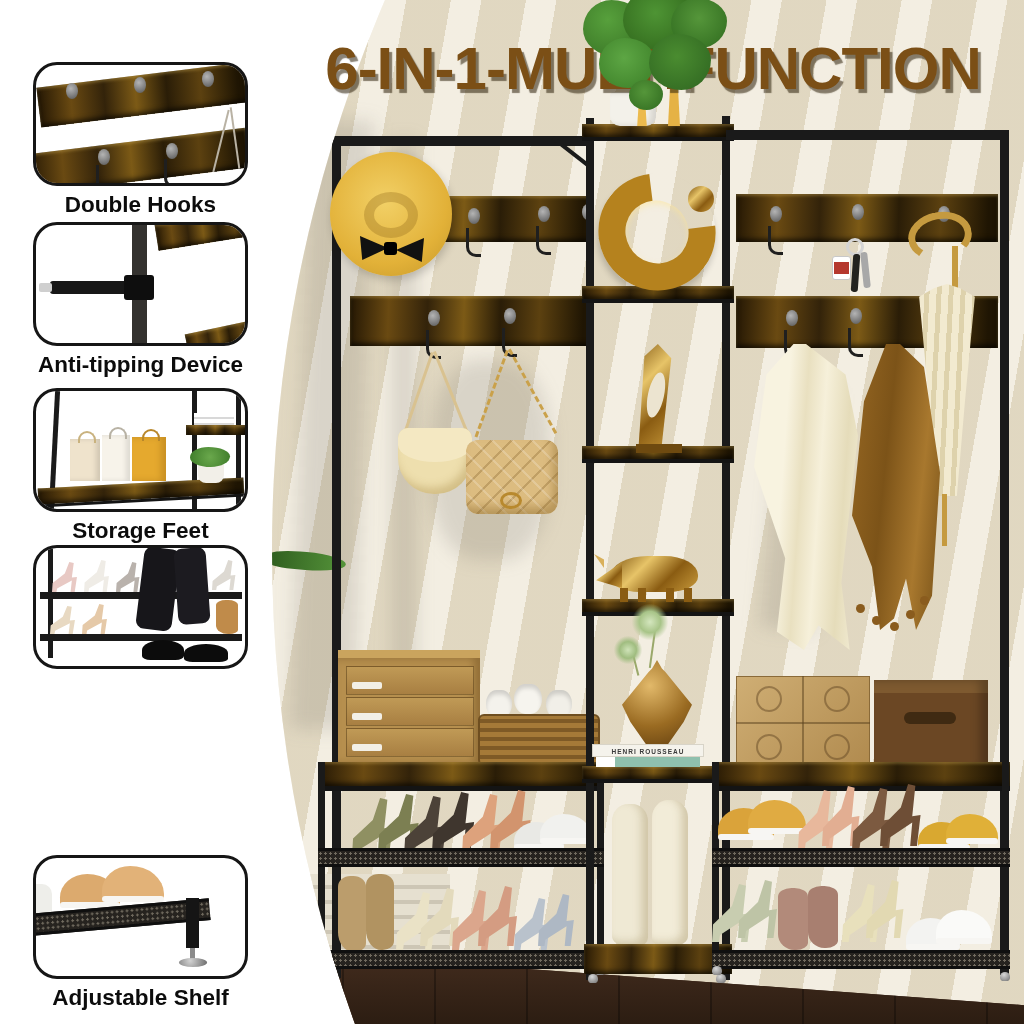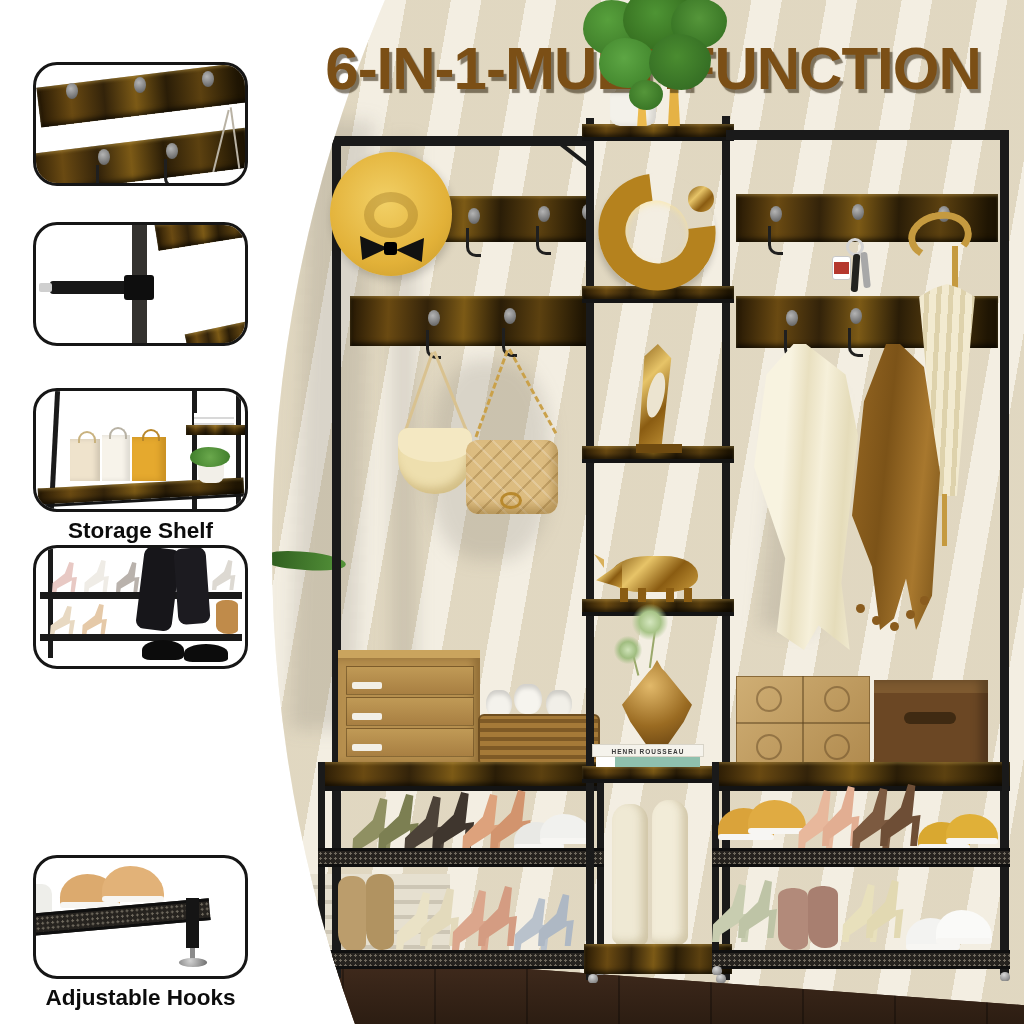--- a/index.html
+++ b/index.html
@@ -265,51 +265,53 @@
       <div class="abs hookp" style="left:98px;top:12px;"></div>
       <div class="abs hookp" style="left:166px;top:6px;"></div>
       <div class="abs wood" style="left:-8px;top:76px;width:220px;height:40px;transform:rotate(-7deg);"></div>
       <div class="abs hookp" style="left:62px;top:84px;"></div>
       <div class="abs hookj" style="left:60px;top:100px;"></div>
       <div class="abs hookp" style="left:130px;top:78px;"></div>
       <div class="abs hookj" style="left:128px;top:94px;"></div>
       <div class="abs" style="left:184px;top:44px;width:2px;height:64px;background:#b9b2a4;transform:rotate(14deg);"></div>
       <div class="abs" style="left:198px;top:42px;width:2px;height:62px;background:#b9b2a4;transform:rotate(-8deg);"></div>
     </div>
+    <div class="lbl">Double Hooks</div>
   </div>
 
   <div class="sideitem" style="top:222px;">
     <div class="thumb">
       <div class="abs wood" style="left:120px;top:-8px;width:100px;height:26px;transform:rotate(-9deg);"></div>
       <div class="abs" style="left:96px;top:0;width:15px;height:118px;background:#34322f;"></div>
       <div class="abs" style="left:14px;top:56px;width:88px;height:13px;background:#171717;border-radius:3px;"></div>
       <div class="abs" style="left:3px;top:58px;width:13px;height:9px;background:#cfcfcf;border-radius:2px;"></div>
       <div class="abs" style="left:88px;top:50px;width:30px;height:25px;background:#0e0e0e;border-radius:3px;"></div>
       <div class="abs wood" style="left:150px;top:102px;width:70px;height:20px;transform:rotate(-12deg);"></div>
     </div>
+    <div class="lbl">Anti-tipping Device</div>
   </div>
 
   <div class="sideitem" style="top:388px;">
     <div class="thumb">
       <div class="abs frame" style="left:16px;top:0;width:5px;height:118px;transform:rotate(3deg);"></div>
       <div class="abs frame" style="left:156px;top:0;width:5px;height:118px;"></div>
       <div class="abs frame" style="left:200px;top:0;width:5px;height:118px;"></div>
       <div class="abs wood" style="left:150px;top:34px;width:62px;height:10px;"></div>
       <div class="abs" style="left:158px;top:22px;width:40px;height:12px;background:repeating-linear-gradient(180deg,#fff 0 4px,#d8d8d8 4px 6px);"></div>
       <div class="abs wood" style="left:2px;top:92px;width:206px;height:16px;transform:rotate(-3deg);border-bottom:3px solid #141414;"></div>
       <div class="abs" style="left:34px;top:48px;width:30px;height:42px;background:#efe3cc;box-shadow:inset -4px 0 5px rgba(0,0,0,.12);"></div>
       <div class="abs" style="left:42px;top:40px;width:14px;height:10px;border:2px solid #c9b27e;border-bottom:none;border-radius:10px 10px 0 0;"></div>
       <div class="abs" style="left:66px;top:44px;width:28px;height:46px;background:#f7f3ea;box-shadow:inset -4px 0 5px rgba(0,0,0,.10);"></div>
       <div class="abs" style="left:73px;top:36px;width:14px;height:10px;border:2px solid #b8b2a4;border-bottom:none;border-radius:10px 10px 0 0;"></div>
       <div class="abs" style="left:96px;top:46px;width:34px;height:44px;background:#e5a92e;box-shadow:inset -5px 0 6px rgba(120,70,0,.25);"></div>
       <div class="abs" style="left:106px;top:38px;width:14px;height:10px;border:2px solid #b8872a;border-bottom:none;border-radius:10px 10px 0 0;"></div>
       <div class="abs" style="left:162px;top:72px;width:26px;height:20px;background:#f2efe8;border-radius:3px 3px 8px 8px;"></div>
       <div class="abs leaves" style="left:154px;top:56px;width:40px;height:20px;background:radial-gradient(circle at 50% 50%,#6aa84c,#3c7a28);"></div>
     </div>
-    <div class="lbl">Storage Shelf</div>
+    <div class="lbl">Storage Feet</div>
   </div>
 
   <div class="sideitem" style="top:545px;">
     <div class="thumb">
       <div class="abs frame" style="left:12px;top:0;width:5px;height:110px;"></div>
       <div class="abs pump" style="left:16px;top:14px;width:32px;height:30px;background:#e8c9c4;"></div>
       <div class="abs pump" style="left:48px;top:12px;width:32px;height:32px;background:#efece6;"></div>
       <div class="abs pump" style="left:80px;top:14px;width:30px;height:30px;background:#b9b2ac;"></div>
       <div class="abs pump" style="left:176px;top:12px;width:30px;height:30px;background:#ddd9d2;"></div>
       <div class="abs frame" style="left:4px;top:44px;width:202px;height:7px;"></div>
@@ -328,16 +330,16 @@
   <div class="sideitem" style="top:855px;">
     <div class="thumb">
       <div class="abs" style="left:0;top:26px;width:16px;height:32px;background:#eeeeea;border-radius:0 10px 4px 0;"></div>
       <div class="abs sneaker" style="left:24px;top:16px;width:60px;height:34px;background:#dcaa6e;"></div>
       <div class="abs sneaker" style="left:66px;top:8px;width:62px;height:36px;background:#e2b278;"></div>
       <div class="abs mesh" style="left:-6px;top:48px;width:180px;height:16px;transform:rotate(-5deg);"></div>
       <div class="abs" style="left:150px;top:40px;width:13px;height:50px;background:#151515;"></div>
       <div class="abs" style="left:154px;top:90px;width:5px;height:12px;background:#8a8a8a;"></div>
       <div class="abs" style="left:143px;top:100px;width:28px;height:9px;background:radial-gradient(circle at 40% 30%,#d2d2d2,#6a6a6a);border-radius:50%;"></div>
     </div>
-    <div class="lbl">Adjustable Hooks</div>
+    <div class="lbl">Adjustable Shelf</div>
   </div>
 
 </div>
 
 </body></html>

